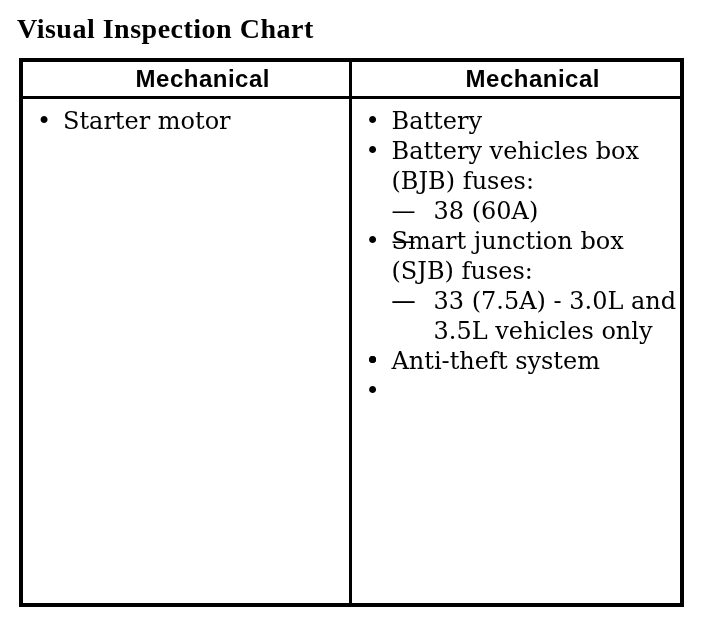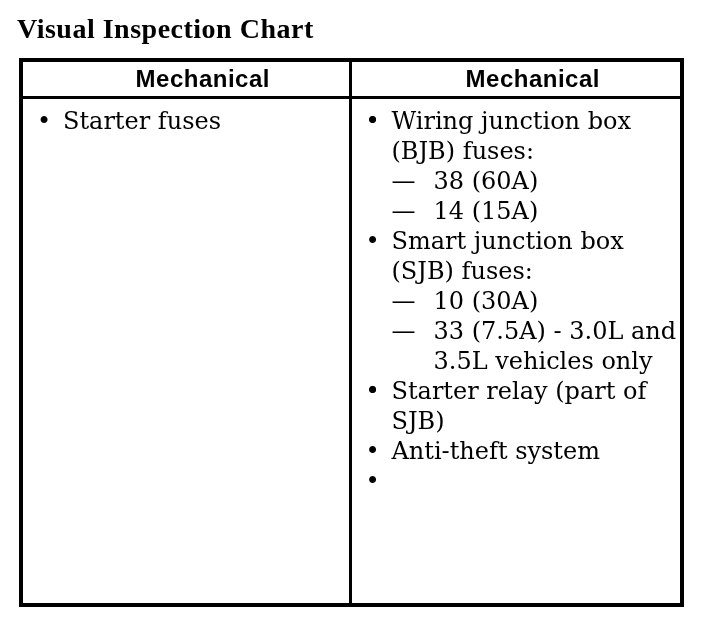--- a/index.html
+++ b/index.html
@@ -98,63 +98,61 @@
     <div class="header-row">
       <div class="hcell left">Mechanical</div>
       <div class="hcell">Mechanical</div>
     </div>
 
     <div class="body-row">
 
       <div class="cell left">
         <div class="item">
           <span class="bullet">•</span>
-          <span>Starter fuses</span>
+          <span>Starter motor</span>
         </div>
       </div>
 
       <div class="cell">
 
         <div class="item">
           <span class="bullet">•</span>
+          <span>Battery</span>
         </div>
 
         <div class="item">
           <span class="bullet">•</span>
-          <span>Wiring junction box (BJB) fuses:</span>
+          <span>Battery vehicles box (BJB) fuses:</span>
           <div class="subitem">
             <span class="dash">—</span>
             <span>38 (60A)</span>
           </div>
           <div class="subitem">
             <span class="dash">—</span>
-            <span>14 (15A)</span>
           </div>
         </div>
 
         <div class="item">
           <span class="bullet">•</span>
           <span>Smart junction box (SJB) fuses:</span>
           <div class="subitem">
             <span class="dash">—</span>
-            <span>10 (30A)</span>
           </div>
           <div class="subitem">
             <span class="dash">—</span>
             <span>33 (7.5A) - 3.0L and 3.5L vehicles only</span>
           </div>
         </div>
 
         <div class="item">
           <span class="bullet">•</span>
         </div>
 
         <div class="item">
           <span class="bullet">•</span>
-          <span>Starter relay (part of SJB)</span>
         </div>
 
         <div class="item">
           <span class="bullet">•</span>
           <span>Anti-theft system</span>
         </div>
 
         <div class="item">
           <span class="bullet">•</span>
         </div>

